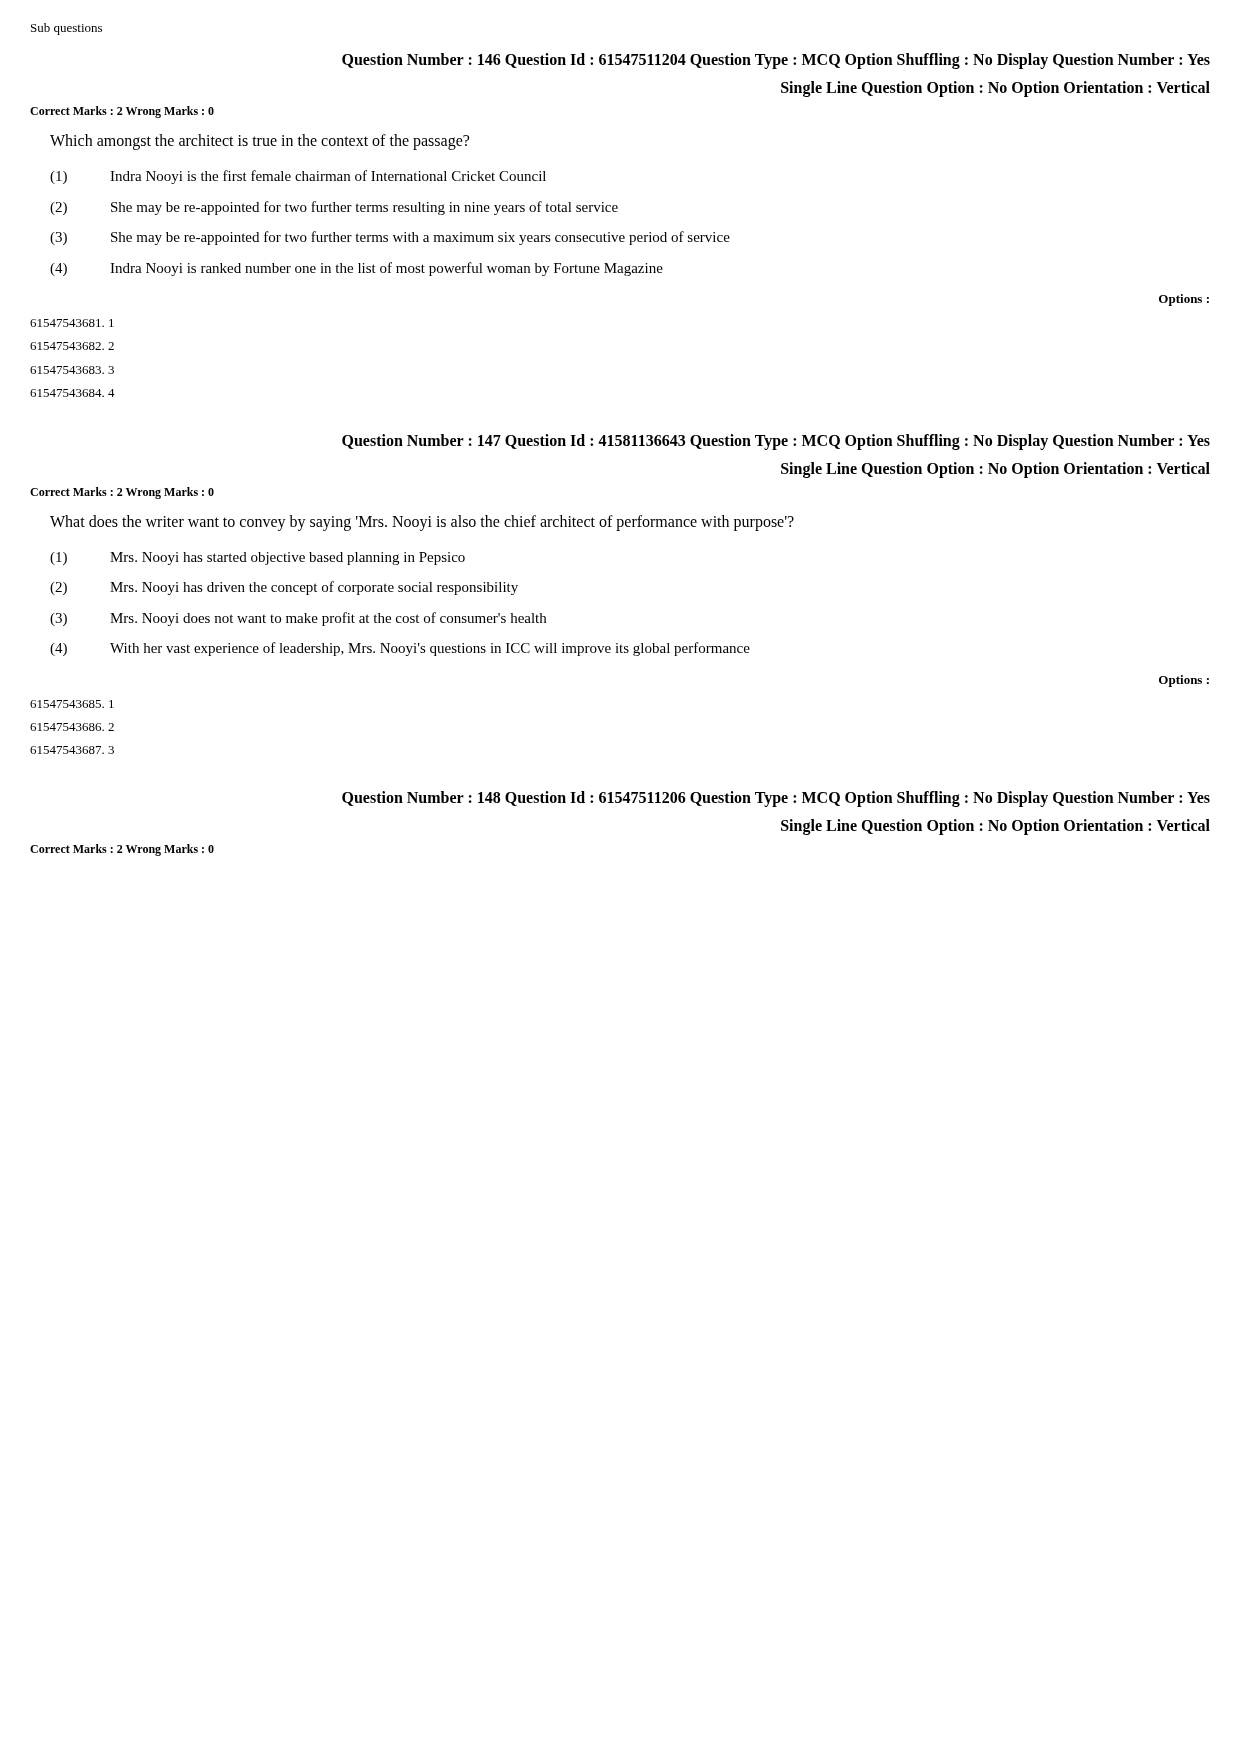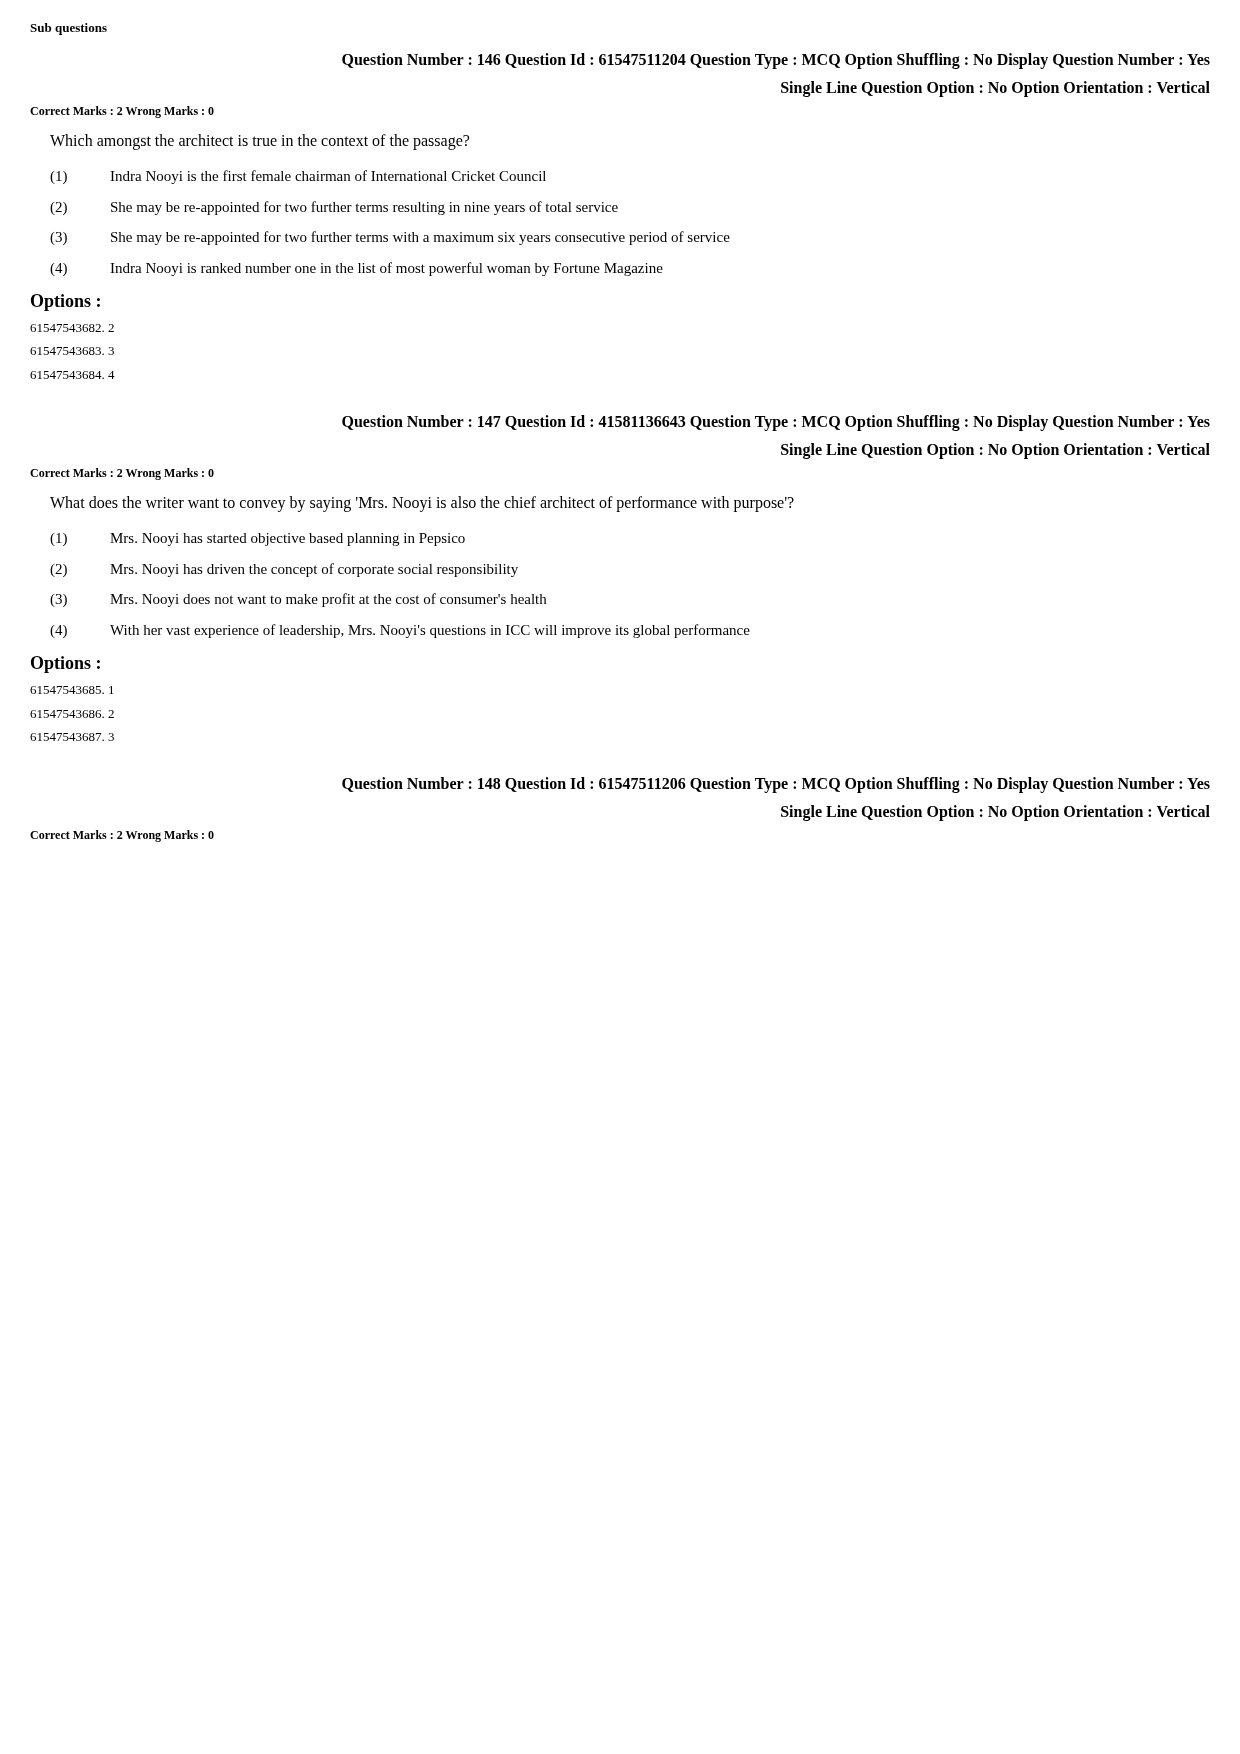--- a/index.html
+++ b/index.html
@@ -11,21 +11,21 @@
       background: #ffffff;
       font-family: Times New Roman, serif;
       font-size: 14px;
       color: #000000;
       padding: 20px 30px;
       width: 1240px;
       min-height: 1754px;
     }
     .section-header {
       font-size: 13px;
-      font-weight: bold;
+      font-weight: normal;
       margin-bottom: 12px;
     }
     .question-meta {
       font-size: 16px;
       font-weight: bold;
       line-height: 1.5;
       margin-bottom: 4px;
       text-align: right;
     }
     .marks-line {
@@ -54,23 +54,24 @@
     }
     .option-number {
       min-width: 60px;
       font-size: 15px;
     }
     .option-text {
       flex: 1;
       text-align: justify;
     }
     .options-label {
-      font-size: 18px;
+      font-size: 13px;
       font-weight: bold;
       margin-bottom: 4px;
+      text-align: right;
     }
     .options-ids {
       font-size: 13px;
       line-height: 1.8;
       margin-bottom: 20px;
     }
   </style>
 </head>
 <body>
 
@@ -94,20 +95,21 @@
       <span class="option-number">(3)</span>
       <span class="option-text">She may be re-appointed for two further terms with a maximum six years consecutive period of service</span>
     </div>
     <div class="option-item">
       <span class="option-number">(4)</span>
       <span class="option-text">Indra Nooyi is ranked number one in the list of most powerful woman by Fortune Magazine</span>
     </div>
   </div>
   <div class="options-label">Options :</div>
   <div class="options-ids">
+    <div>61547543681. 1</div>
     <div>61547543682. 2</div>
     <div>61547543683. 3</div>
     <div>61547543684. 4</div>
   </div>
 </div>
 
 <div class="question-block">
   <div class="question-meta">Question Number : 147  Question Id : 41581136643  Question Type : MCQ  Option Shuffling : No  Display Question Number : Yes</div>
   <div class="question-meta">Single Line Question Option : No  Option Orientation : Vertical</div>
   <div class="marks-line">Correct Marks : 2  Wrong Marks : 0</div>

